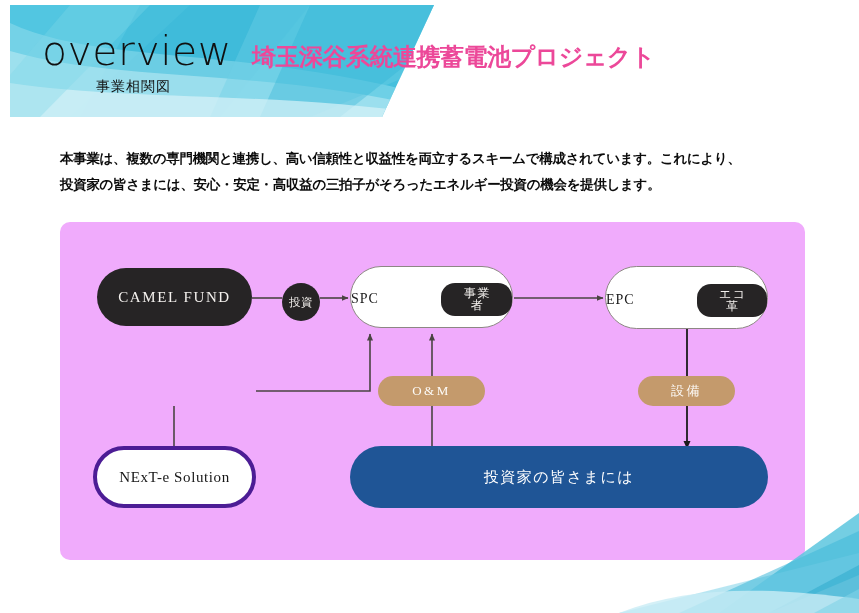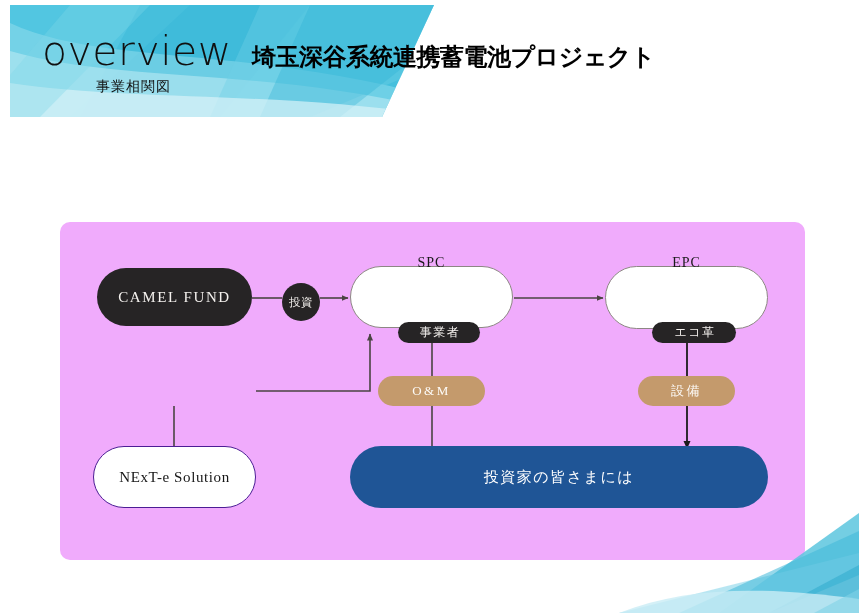--- a/index.html
+++ b/index.html
@@ -29,21 +29,21 @@
     font-size:41px;
     letter-spacing:0.5px;
     color:#101010;
     line-height:1;
   }
   .hdr-sub{
     position:absolute;left:252px;top:45px;
     font-family:"DejaVu Sans", sans-serif;
     font-weight:bold;
     font-size:24px;
-    color:#000000;
+    color:#ec4899;
     line-height:1;
     letter-spacing:-0.5px;
   }
   .hdr-small{
     position:absolute;left:96px;top:78px;
     font-family:"DejaVu Sans", sans-serif;
     font-size:14px;
     color:#111;
     letter-spacing:1px;
   }
@@ -79,21 +79,21 @@
   }
   .n-invest{
     left:222px;top:61px;width:38px;height:38px;
     background:#262425;border-radius:50%;
     color:#f5f2ef;
     font-family:"Liberation Serif", serif;
     font-size:11.5px;letter-spacing:0.5px;
   }
   .n-spc, .n-epc{
     background:#ffffff;border:1px solid #8d8784;border-radius:33px;
-    flex-direction:column;
+    flex-direction:row;
     gap:47px;
   }
   .n-spc{left:290px;top:44px;width:163px;height:62px;}
   .n-epc{left:545px;top:44px;width:163px;height:63px;}
   .nlabel{
     font-family:"Liberation Serif", serif;
     font-size:14px;color:#1a1a1a;letter-spacing:1px;
     margin-top:4px;line-height:1;
   }
   .npill{
@@ -110,21 +110,21 @@
     color:#fdfbf8;
     font-family:"Liberation Serif", serif;
     font-size:13px;letter-spacing:2.5px;
   }
   .n-agg{left:33px;top:154px;width:163px;height:30px;}
   .n-om{left:318px;top:154px;width:107px;height:30px;text-align:center;}
   .n-equip{left:578px;top:154px;width:97px;height:30px;}
 
   .n-next{
     left:33px;top:224px;width:163px;height:62px;
-    background:#ffffff;border:1px solid #4c1d95;border-radius:32px;
+    background:#ffffff;border:4px solid #4c1d95;border-radius:32px;
     color:#161616;
     font-family:"Liberation Serif", serif;
     font-size:15px;letter-spacing:0.6px;
   }
   .n-tokyo{
     left:290px;top:224px;width:418px;height:62px;
     background:#1f5596;border-radius:31px;
     color:#ffffff;
     font-family:"Liberation Serif", serif;
     font-size:15px;letter-spacing:1.5px;
@@ -159,20 +159,22 @@
     </svg>
   </div>
 
   <div class="hdr">
     <div class="hdr-overview">overview</div>
     <div class="hdr-sub">埼玉深谷系統連携蓄電池プロジェクト</div>
     <div class="hdr-small">事業相関図</div>
   </div>
 
   <div class="lead">
+    <div>本事業は、複数の専門機関と連携し、高い信頼性と収益性を両立するスキームで構成されています。これにより、</div>
+    <div>投資家の皆さまには、安心・安定・高収益の三拍子がそろったエネルギー投資の機会を提供します。</div>
   </div>
 
   <div class="panel">
 
     <svg class="wires" viewBox="0 0 745 338" xmlns="http://www.w3.org/2000/svg">
       <defs>
         <marker id="arw" markerWidth="8" markerHeight="8" refX="6.5" refY="3" orient="auto" markerUnits="userSpaceOnUse">
           <path d="M0,0 L7,3 L0,6 z" fill="#4a4442"></path>
         </marker>
         <marker id="arwdk" markerWidth="9" markerHeight="9" refX="7" refY="3.5" orient="auto" markerUnits="userSpaceOnUse">

